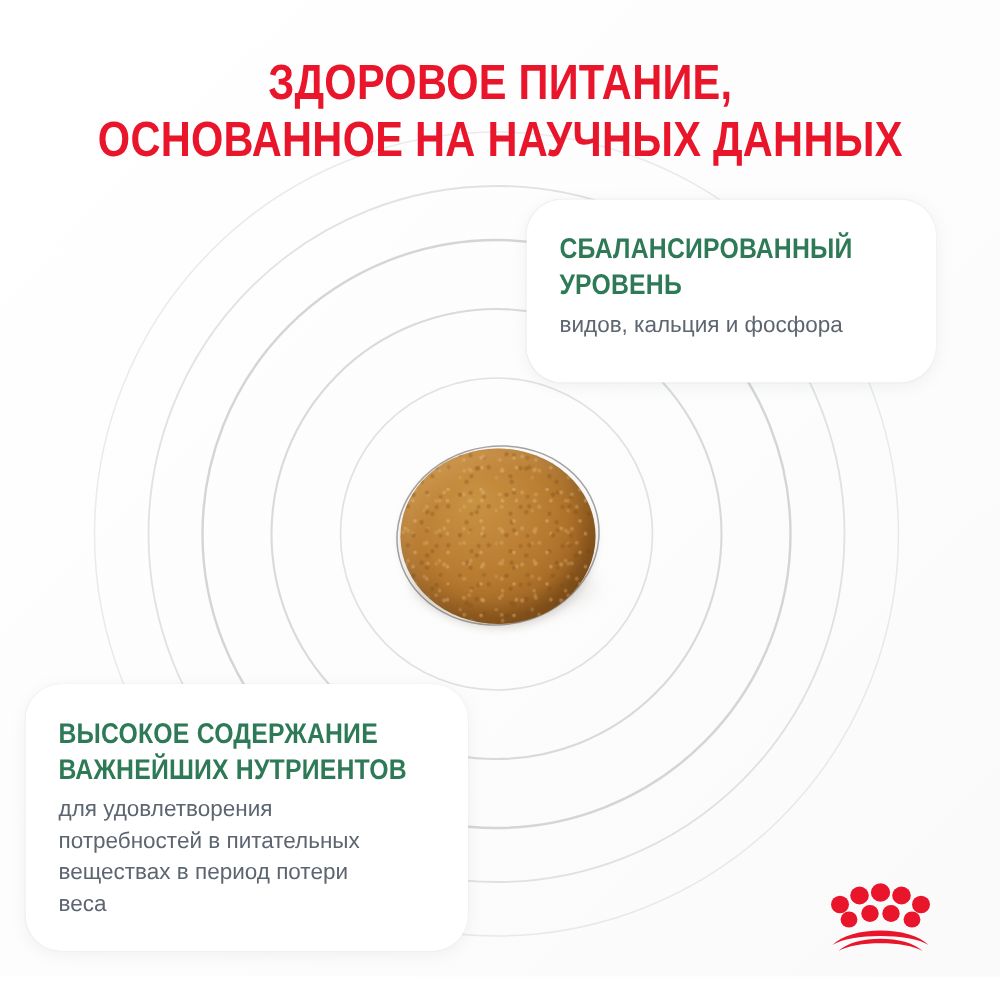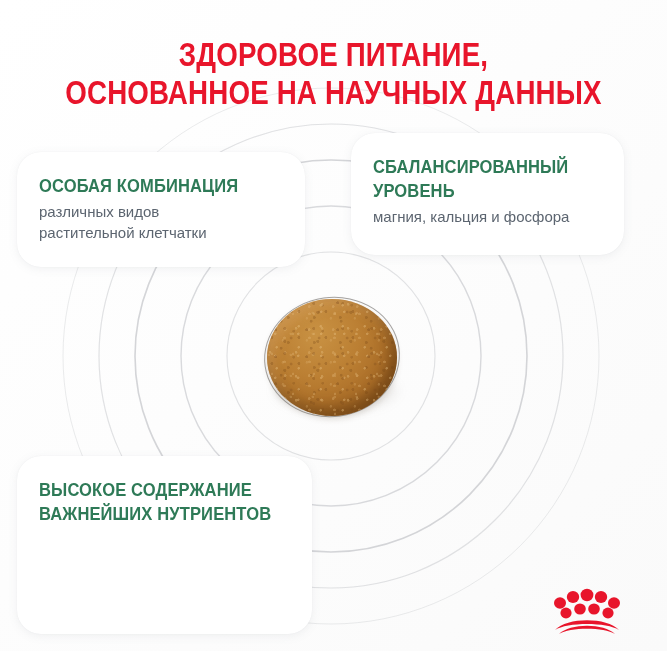--- a/index.html
+++ b/index.html
@@ -194,35 +194,34 @@
   </div>
 
   <div class="kibble-wrap">
     <div class="kibble-shadow"></div>
     <div class="kibble-outline"></div>
     <div class="kibble">
       <div class="kibble-speckle"></div>
     </div>
   </div>
 
-  <div class="card card-1">
-    <p class="card-heading">ОСОБАЯ КОМБИНАЦИЯ</p>
-    <p class="card-body">различных видов
-растительной клетчатки</p>
-  </div>
 
   <div class="card card-2">
     <p class="card-heading">СБАЛАНСИРОВАННЫЙ</p>
     <p class="card-heading">УРОВЕНЬ</p>
-    <p class="card-body">магния, кальция и фосфора</p>
+    <p class="card-body">видов, кальция и фосфора</p>
   </div>
 
   <div class="card card-3">
     <p class="card-heading">ВЫСОКОЕ СОДЕРЖАНИЕ</p>
     <p class="card-heading">ВАЖНЕЙШИХ НУТРИЕНТОВ</p>
+    <p class="card-body">для удовлетворения
+потребностей в питательных
+веществах в период потери
+веса</p>
   </div>
 
   <svg class="brand" viewBox="0 0 72 50" aria-hidden="true">
     <g fill="#E8152B">
       <ellipse cx="9" cy="17" rx="6.0" ry="5.8"></ellipse>
       <ellipse cx="22" cy="11" rx="6.2" ry="6.0"></ellipse>
       <ellipse cx="36" cy="9" rx="6.4" ry="6.2"></ellipse>
       <ellipse cx="50" cy="11" rx="6.2" ry="6.0"></ellipse>
       <ellipse cx="63" cy="17" rx="6.0" ry="5.8"></ellipse>
       <ellipse cx="15" cy="27" rx="5.6" ry="5.4"></ellipse>

